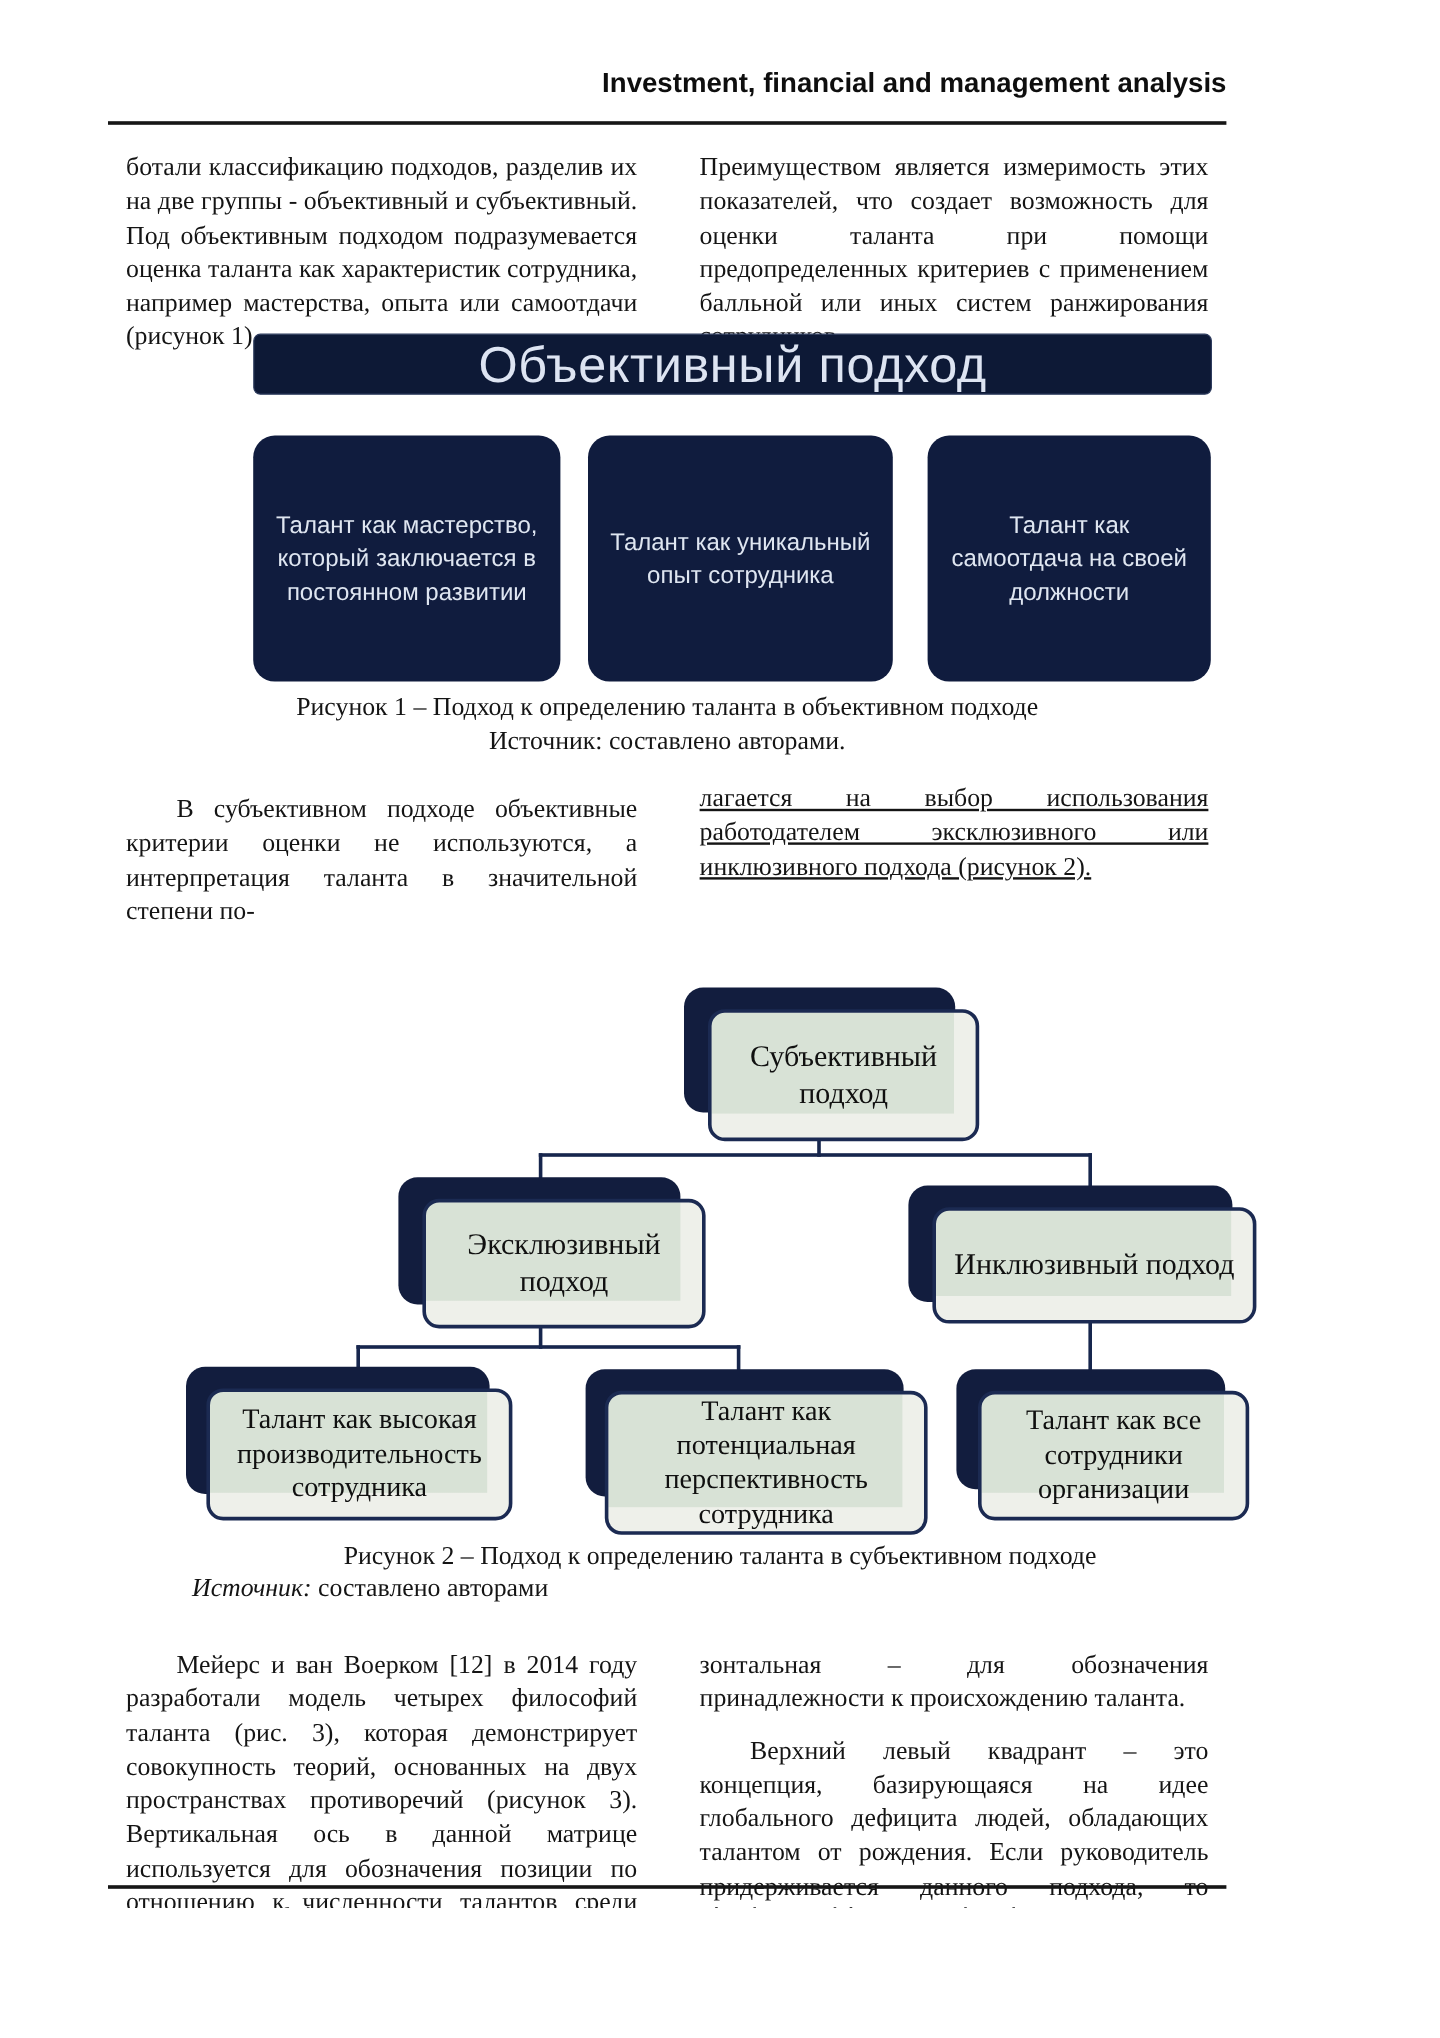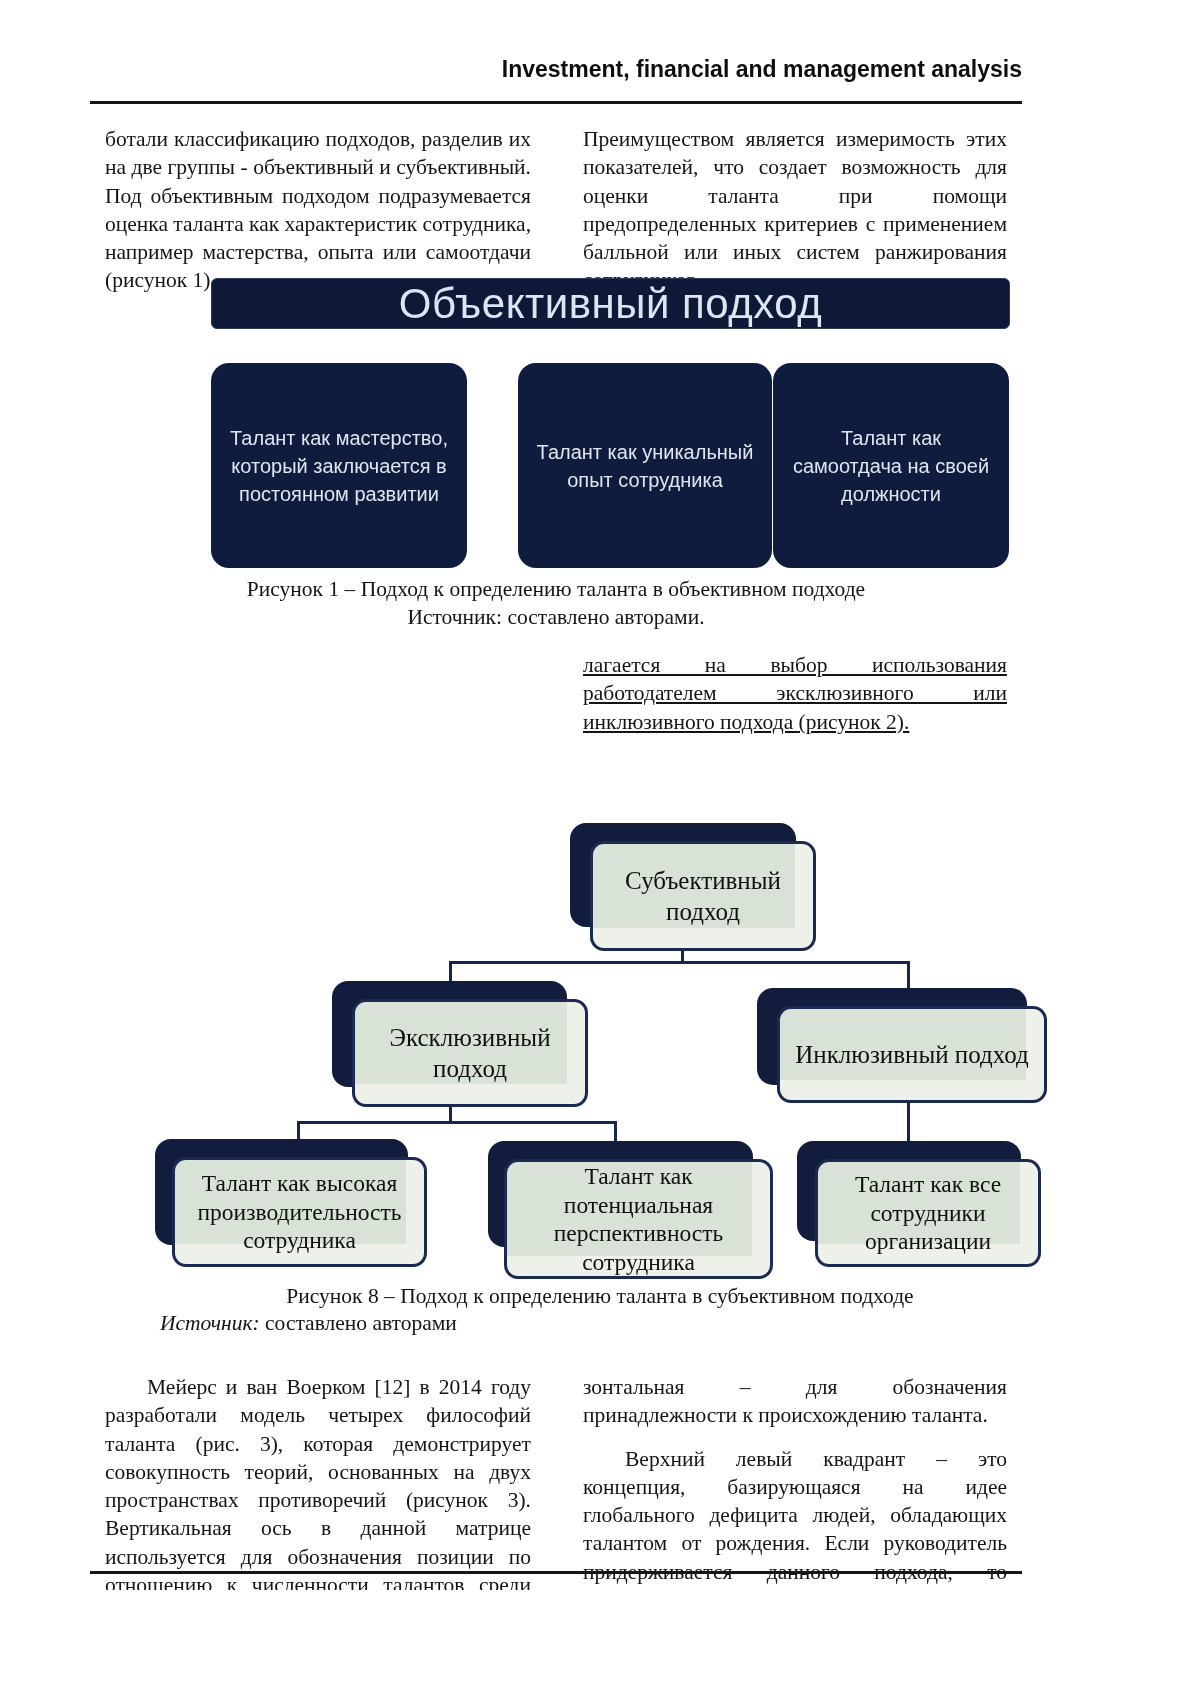--- a/index.html
+++ b/index.html
@@ -57,25 +57,28 @@
 
   <div class="abs col col-left" style="top:110px;">
     <p>ботали классификацию подходов, разделив их на две группы - объективный и субъективный. Под объективным подходом подразумевается оценка таланта как характеристик сотрудника, например мастерства, опыта или самоотдачи (рисунок 1).</p>
   </div>
   <div class="abs col col-right" style="top:110px;">
     <p>Преимуществом является измеримость этих показателей, что создает возможность для оценки таланта при помощи предопределенных критериев с применением балльной или иных систем ранжирования сотрудников.</p>
   </div>
 
   <div class="abs fig1-bar">Объективный подход</div>
   <div class="abs fig1-box" style="left:211px;width:256px;">Талант как мастерство, который заключается в постоянном развитии</div>
-  <div class="abs fig1-box" style="left:490px;width:254px;margin-left:28px;">Талант как уникальный опыт сотрудника</div>
+  <div class="abs fig1-box" style="left:490px;width:254px;">Талант как уникальный опыт сотрудника</div>
   <div class="abs fig1-box" style="left:773px;width:236px;">Талант как самоотдача на своей должности</div>
   <div class="abs caption" style="left:90px;top:576px;width:932px;text-align:center;">Рисунок 1 – Подход к определению таланта в объективном подходе</div>
   <div class="abs caption" style="left:90px;top:604px;width:932px;text-align:center;">Источник: составлено авторами.</div>
 
+  <div class="abs col col-left" style="top:645px;">
+    <p class="indent">В субъективном подходе объективные критерии оценки не используются, а интерпретация таланта в значительной степени по-</p>
+  </div>
   <div class="abs col col-right" style="top:636px;text-decoration:underline;">
     <p>лагается на выбор использования работодателем эксклюзивного или инклюзивного подхода (рисунок 2).</p>
   </div>
 
   <div class="abs line" style="left:681px;top:949px;width:3px;height:15px;"></div>
   <div class="abs line" style="left:449px;top:961px;width:461px;height:3px;"></div>
   <div class="abs line" style="left:449px;top:961px;width:3px;height:24px;"></div>
   <div class="abs line" style="left:907px;top:961px;width:3px;height:32px;"></div>
   <div class="abs line" style="left:449px;top:1105px;width:3px;height:19px;"></div>
   <div class="abs line" style="left:297px;top:1121px;width:320px;height:3px;"></div>
@@ -103,21 +106,21 @@
   </div>
   <div class="abs fig2-dark" style="left:488px;top:1141px;width:265px;height:106px;"></div>
   <div class="abs fig2-light small" style="left:504px;top:1159px;width:269px;height:120px;">
     <span>Талант как потенциальная перспективность сотрудника</span>
   </div>
   <div class="abs fig2-dark" style="left:797px;top:1141px;width:224px;height:100px;"></div>
   <div class="abs fig2-light small" style="left:815px;top:1159px;width:226px;height:108px;">
     <span>Талант как все сотрудники организации</span>
   </div>
 
-  <div class="abs caption" style="left:90px;top:1283px;width:1020px;text-align:center;">Рисунок 8 – Подход к определению таланта в субъективном подходе</div>
+  <div class="abs caption" style="left:90px;top:1283px;width:1020px;text-align:center;">Рисунок 2 – Подход к определению таланта в субъективном подходе</div>
   <div class="abs caption" style="left:160px;top:1310px;width:860px;">
     <span style="font-style:italic;">Источник:</span><span> составлено авторами</span>
   </div>
 
   <div class="abs col col-left" style="top:1358px;">
     <p class="indent">Мейерс и ван Воерком [12] в 2014 году разработали модель четырех философий таланта (рис. 3), которая демонстрирует совокупность теорий, основанных на двух пространствах противоречий (рисунок 3). Вертикальная ось в данной матрице используется для обозначения позиции по отношению к численности талантов среди людей, гори-</p>
   </div>
   <div class="abs col col-right" style="top:1358px;">
     <p>зонтальная – для обозначения принадлежности к происхождению таланта.</p>
     <p class="indent">Верхний левый квадрант – это концепция, базирующаяся на идее глобального дефицита людей, обладающих талантом от рождения. Если руководитель придерживается данного подхода, то внимание уделяется малому проценту персонала на рынке труда. Пред-</p>

